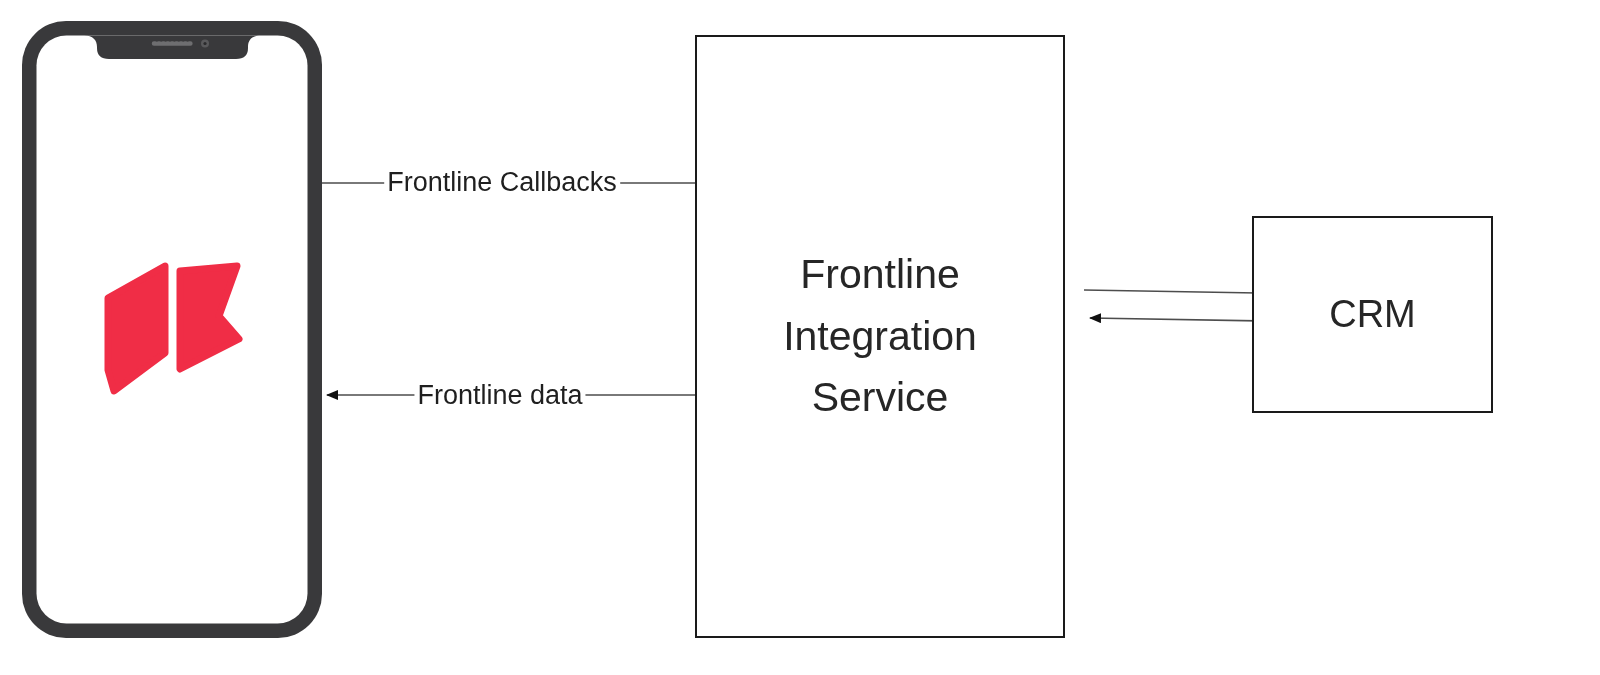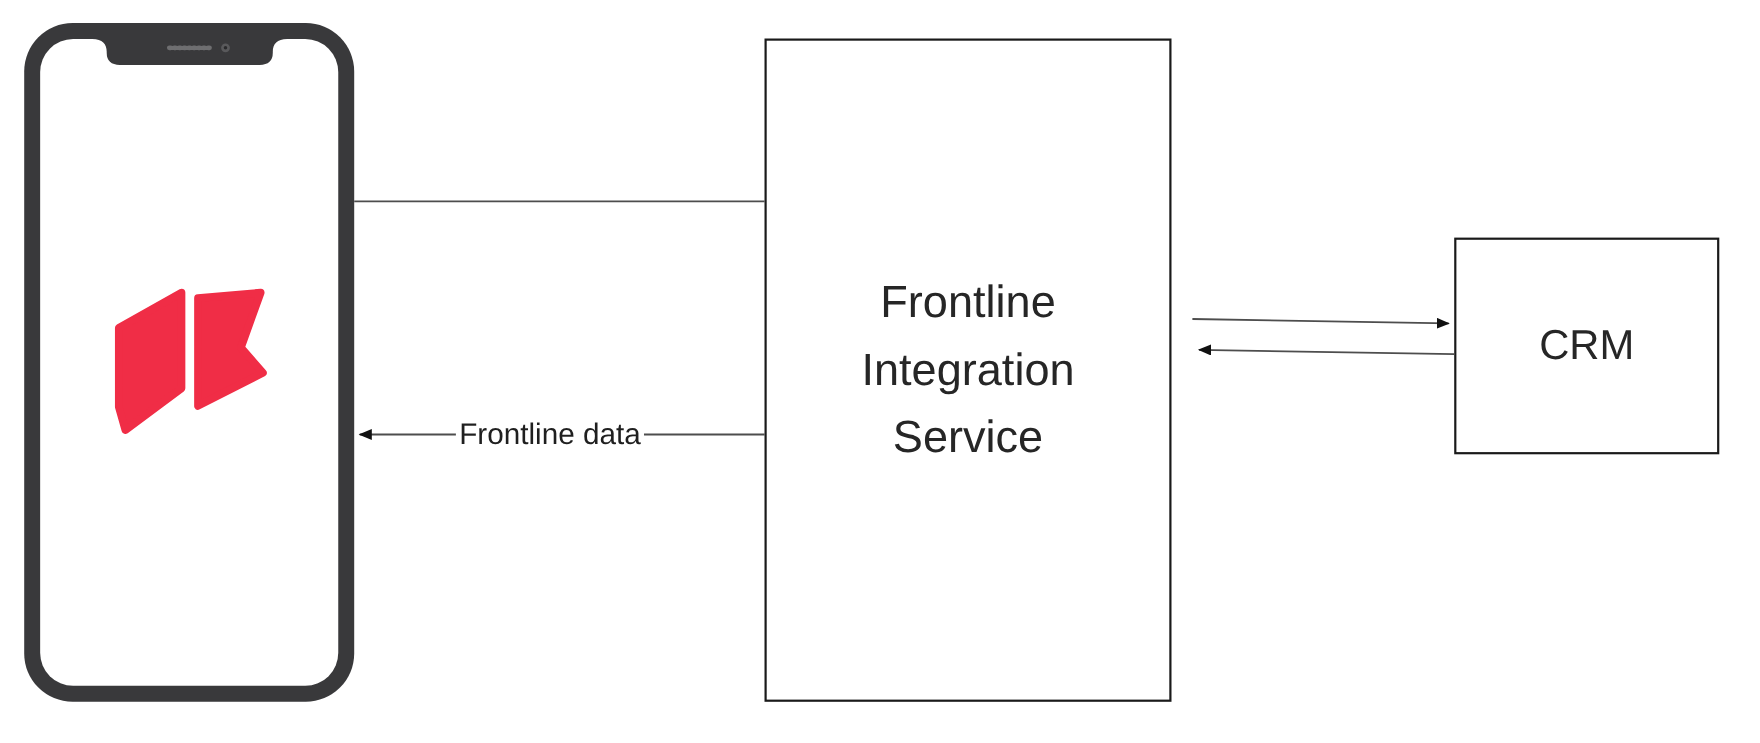--- a/index.html
+++ b/index.html
@@ -17,21 +17,21 @@
     position: absolute;
     box-sizing: border-box;
     border: 2px solid #1a1a1a;
     background: #ffffff;
     display: flex;
     align-items: center;
     justify-content: center;
     text-align: center;
   }
   .fis-box  { left: 695px; top: 35px;  width: 370px; height: 603px; }
-  .crm-box  { left: 1322px; top: 216px; width: 241px; height: 197px; }
+  .crm-box  { left: 1252px; top: 216px; width: 241px; height: 197px; }
 
   .fis-label {
     font-size: 41px;
     line-height: 1.5;
     color: #262626;
     max-width: 300px;
     font-weight: 400;
   }
   .crm-label {
     font-size: 38px;
@@ -94,16 +94,17 @@
   </svg>
 
   <div class="node-box fis-box">
     <div class="fis-label">Frontline Integration Service</div>
   </div>
 
   <div class="node-box crm-box">
     <div class="crm-label">CRM</div>
   </div>
 
+  <div class="edge-label edge-label-1">Frontline Callbacks</div>
 
   <div class="edge-label edge-label-2">Frontline data</div>
 
 </div>
 
 </body></html>

